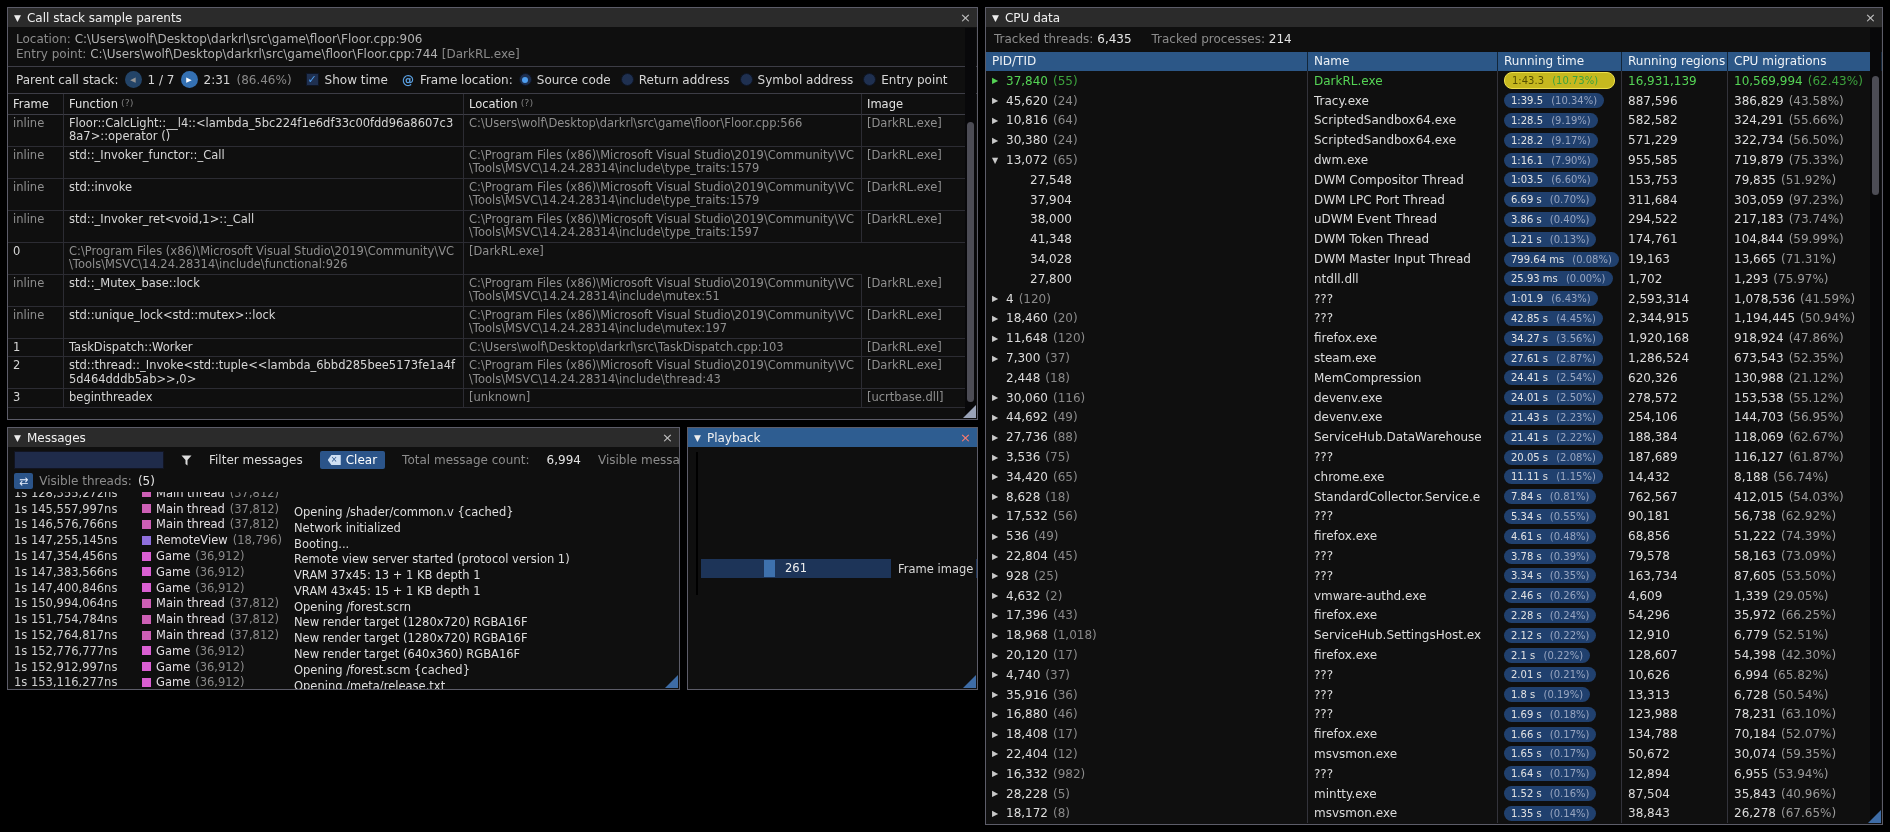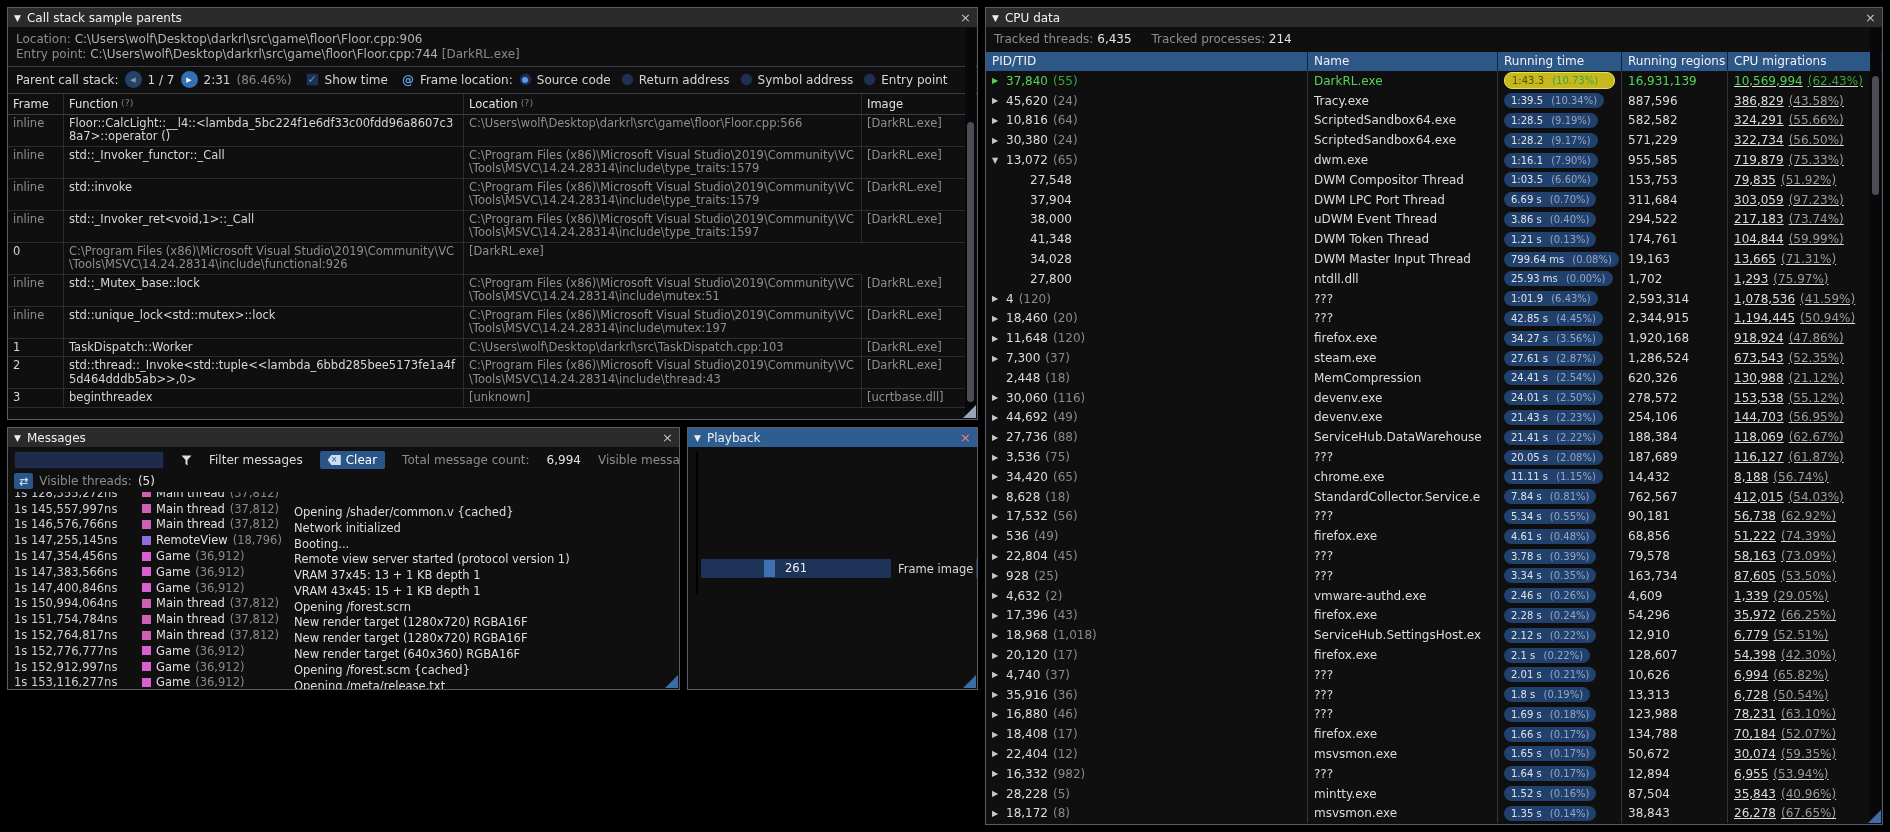--- a/index.html
+++ b/index.html
@@ -61,21 +61,21 @@
   .cpu-stats { padding:5px 8px 6px 8px; white-space:nowrap; }
   .cpu-stats .val { margin-right:16px; }
   .cpu-header { display:grid; grid-template-columns:322px 190px 124px 106px 1fr; height:19px; }
   .ch { background:#2c5787; color:#eef2f6; padding:2px 6px; border-right:1px solid #12263a;
     white-space:nowrap; overflow:hidden; }
   .cpu-rows { flex:1; overflow:hidden; }
   .cpu-row { display:grid; grid-template-columns:322px 190px 124px 106px 1fr; height:19.8px;
     align-items:center; }
   .cc { padding:0 6px; border-right:1px solid #33333b; white-space:nowrap; overflow:hidden;
     height:100%; display:flex; align-items:center; }
-  .cc:last-child { border-right:none;text-decoration:underline; }
+  .cc:last-child { border-right:none; }
   .arrow { display:inline-block; width:14px; font-size:8px; color:#c9c9c9; flex:none; }
   .pidnum { color:#dcdcdc; }
   .cnt { color:#8a8a8a; margin-left:5px; }
   .pct { color:#9a9a9a; margin-left:5px; }
   .pill { background:#20406e; border-radius:8px; padding:0 7px; font-size:10px; line-height:15px;
     color:#e2e2e2; display:inline-block; white-space:nowrap; }
   .pill .pct { color:#98a5c0; }
   .pill.hl { background:#c6b81f; border:1px solid #efe04a; color:#554f00; width:100%; text-align:left; }
   .pill.hl .pct { color:#786f00; }
   .cpu-row.self .pidnum, .cpu-row.self .name, .cpu-row.self .regions,

